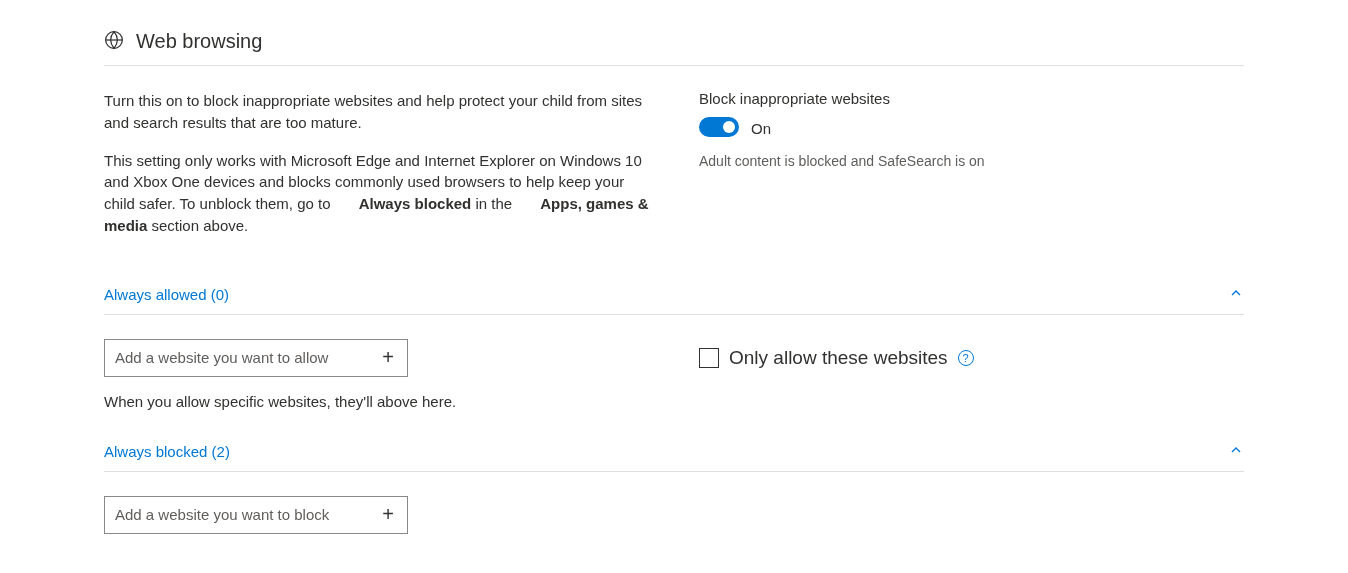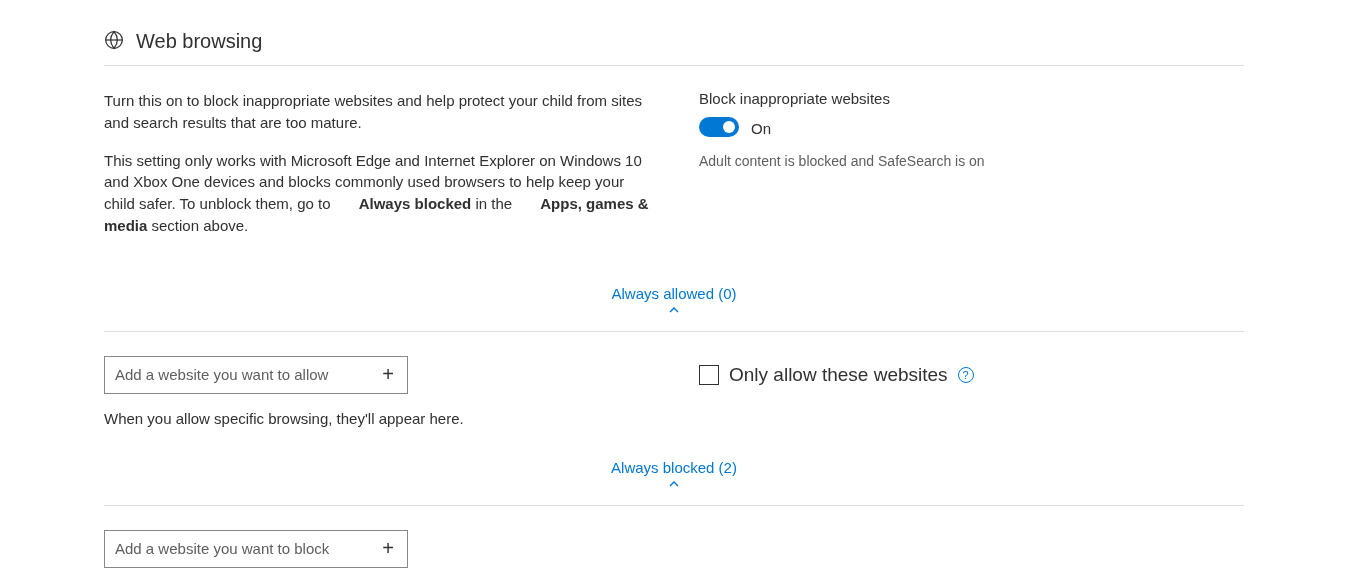--- a/index.html
+++ b/index.html
@@ -59,21 +59,20 @@
       font-size: 14px;
     }
     .accordion-header {
       display: flex;
       justify-content: space-between;
       align-items: center;
       border-bottom: 1px solid #e1dfdd;
       padding-bottom: 10px;
       margin-bottom: 24px;
       margin-top: 16px;
-      flex-direction: column;
     }
     .accordion-title {
       color: #0078d4;
       font-size: 15px;
       cursor: pointer;
     }
     .chevron {
       color: #0078d4;
       cursor: pointer;
     }
@@ -184,21 +183,21 @@
 </div>
 
 <div class="accordion-body">
   <div class="left-col">
     <div class="input-group">
       <input type="text" placeholder="Add a website you want to allow" style="">
       <div class="add-btn">
         <span>+</span>
       </div>
     </div>
-    <div class="hint-text">When you allow specific browsing, they'll appear here.</div>
+    <div class="hint-text">When you allow specific websites, they'll above here.</div>
   </div>
   <div class="right-col">
     <div class="checkbox-row">
       <div class="checkbox"></div>
       <span class="checkbox-label">Only allow these websites</span>
       <span class="help-icon">?</span>
     </div>
   </div>
 </div>
 

